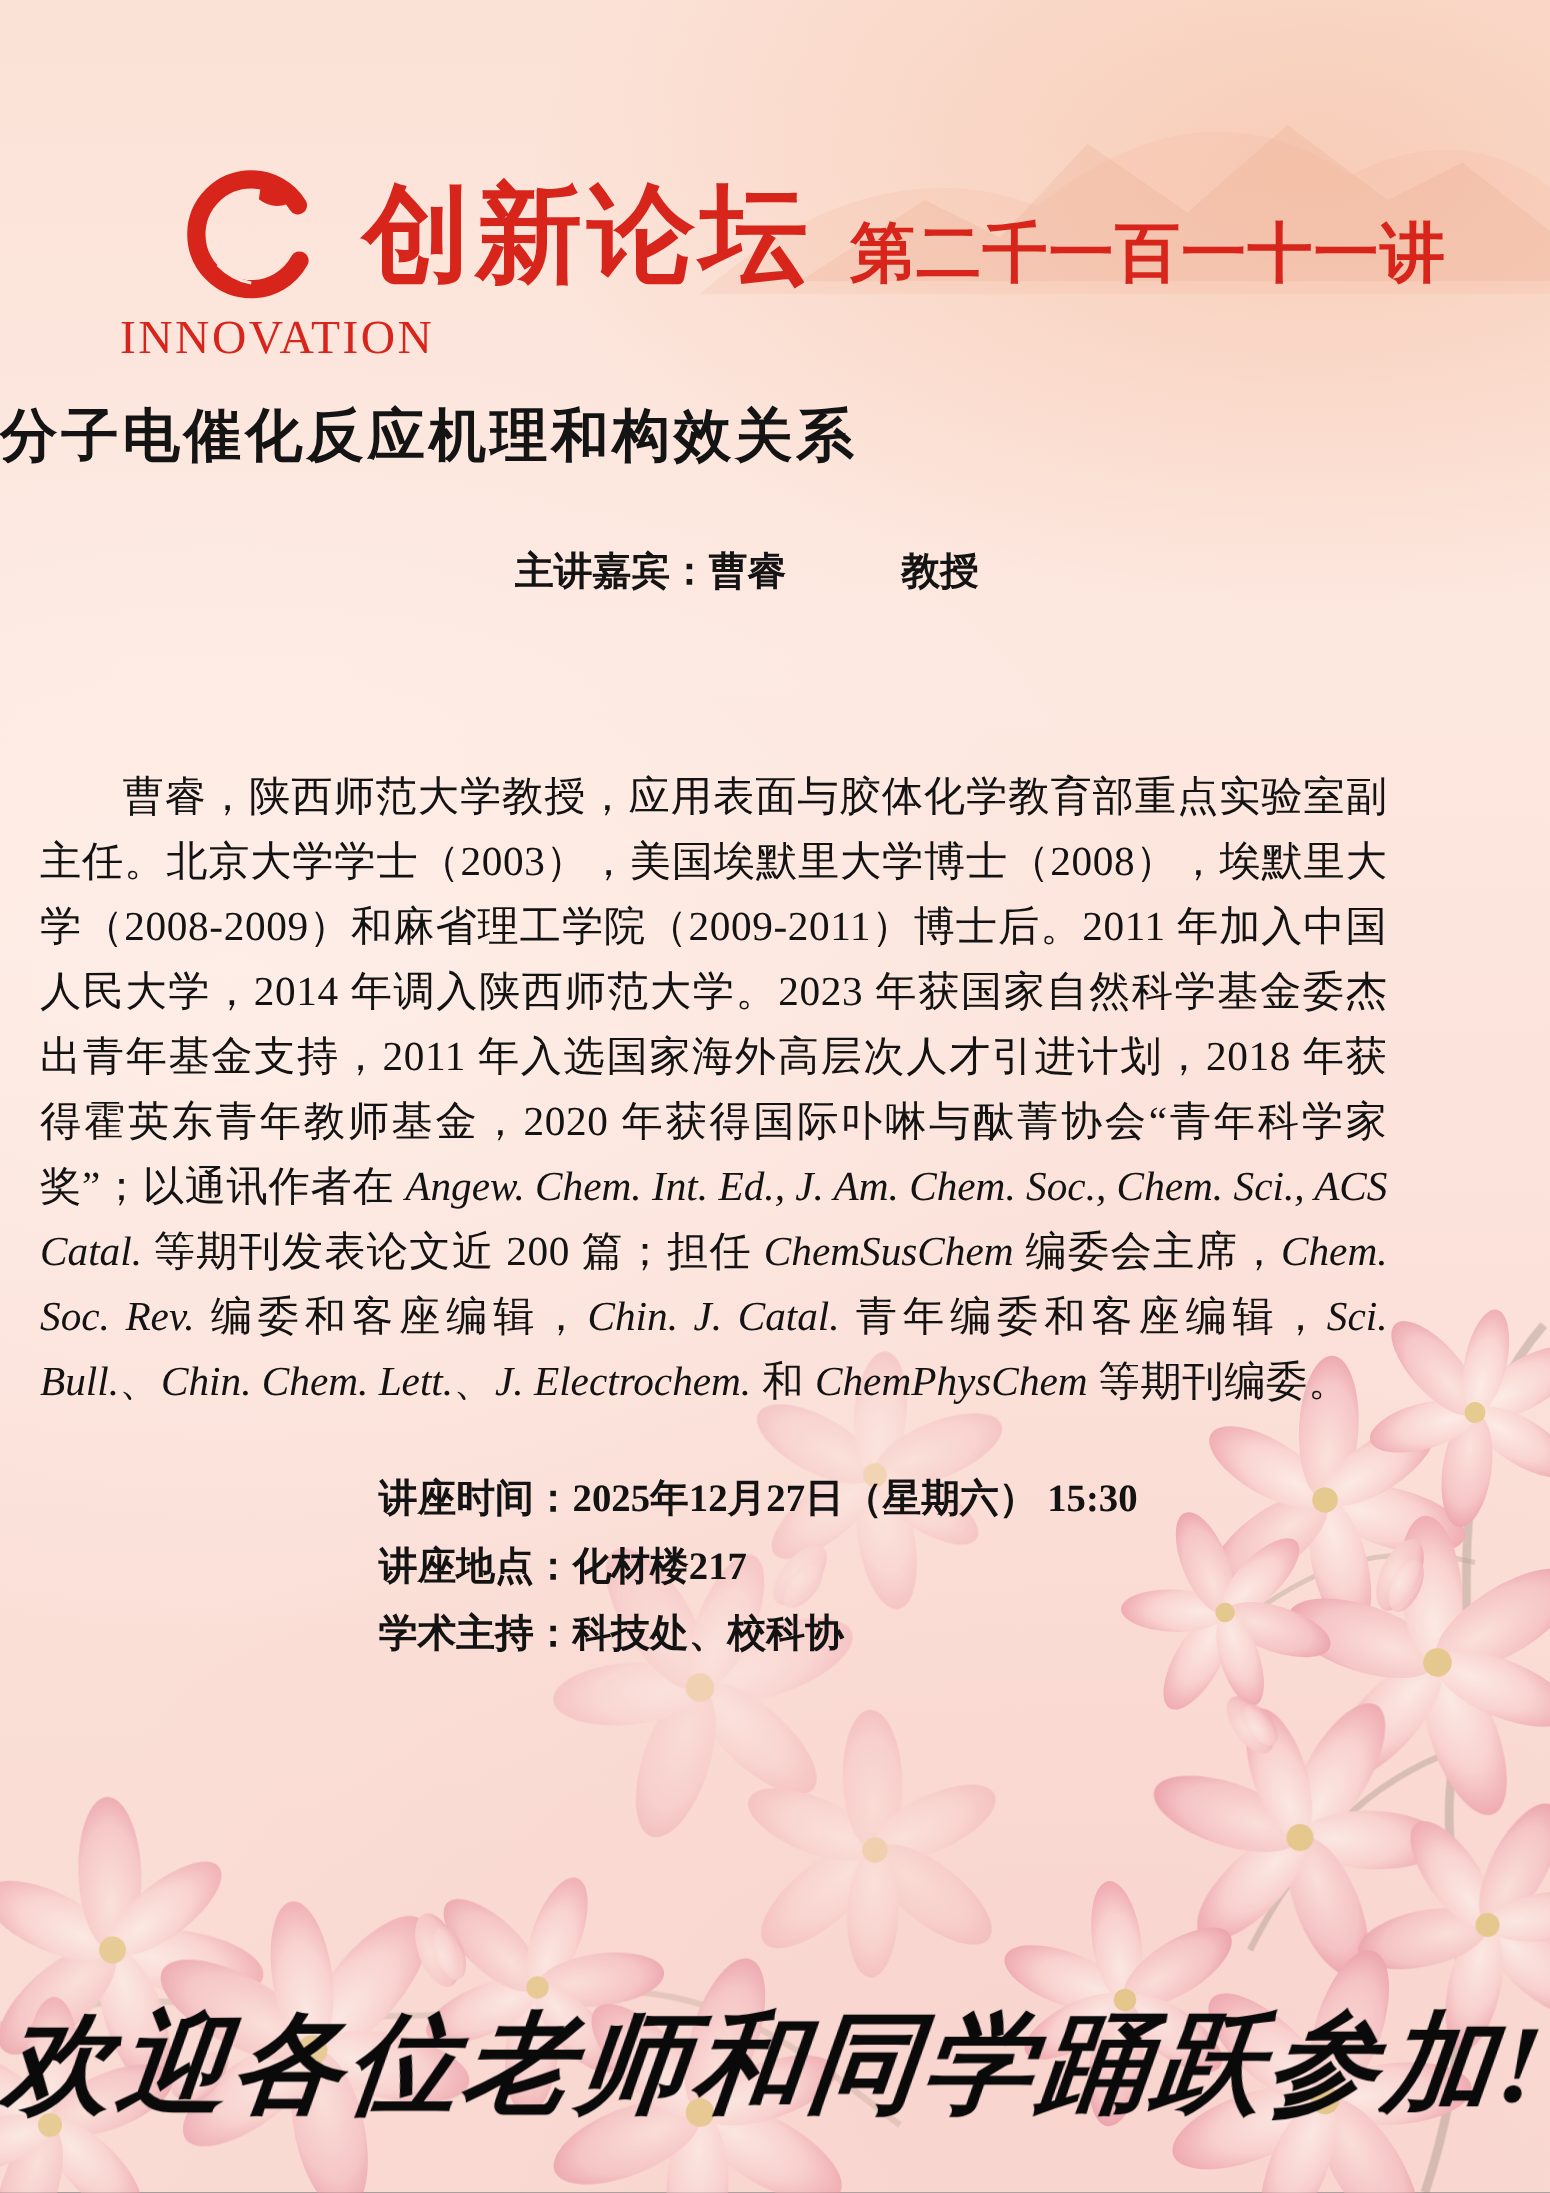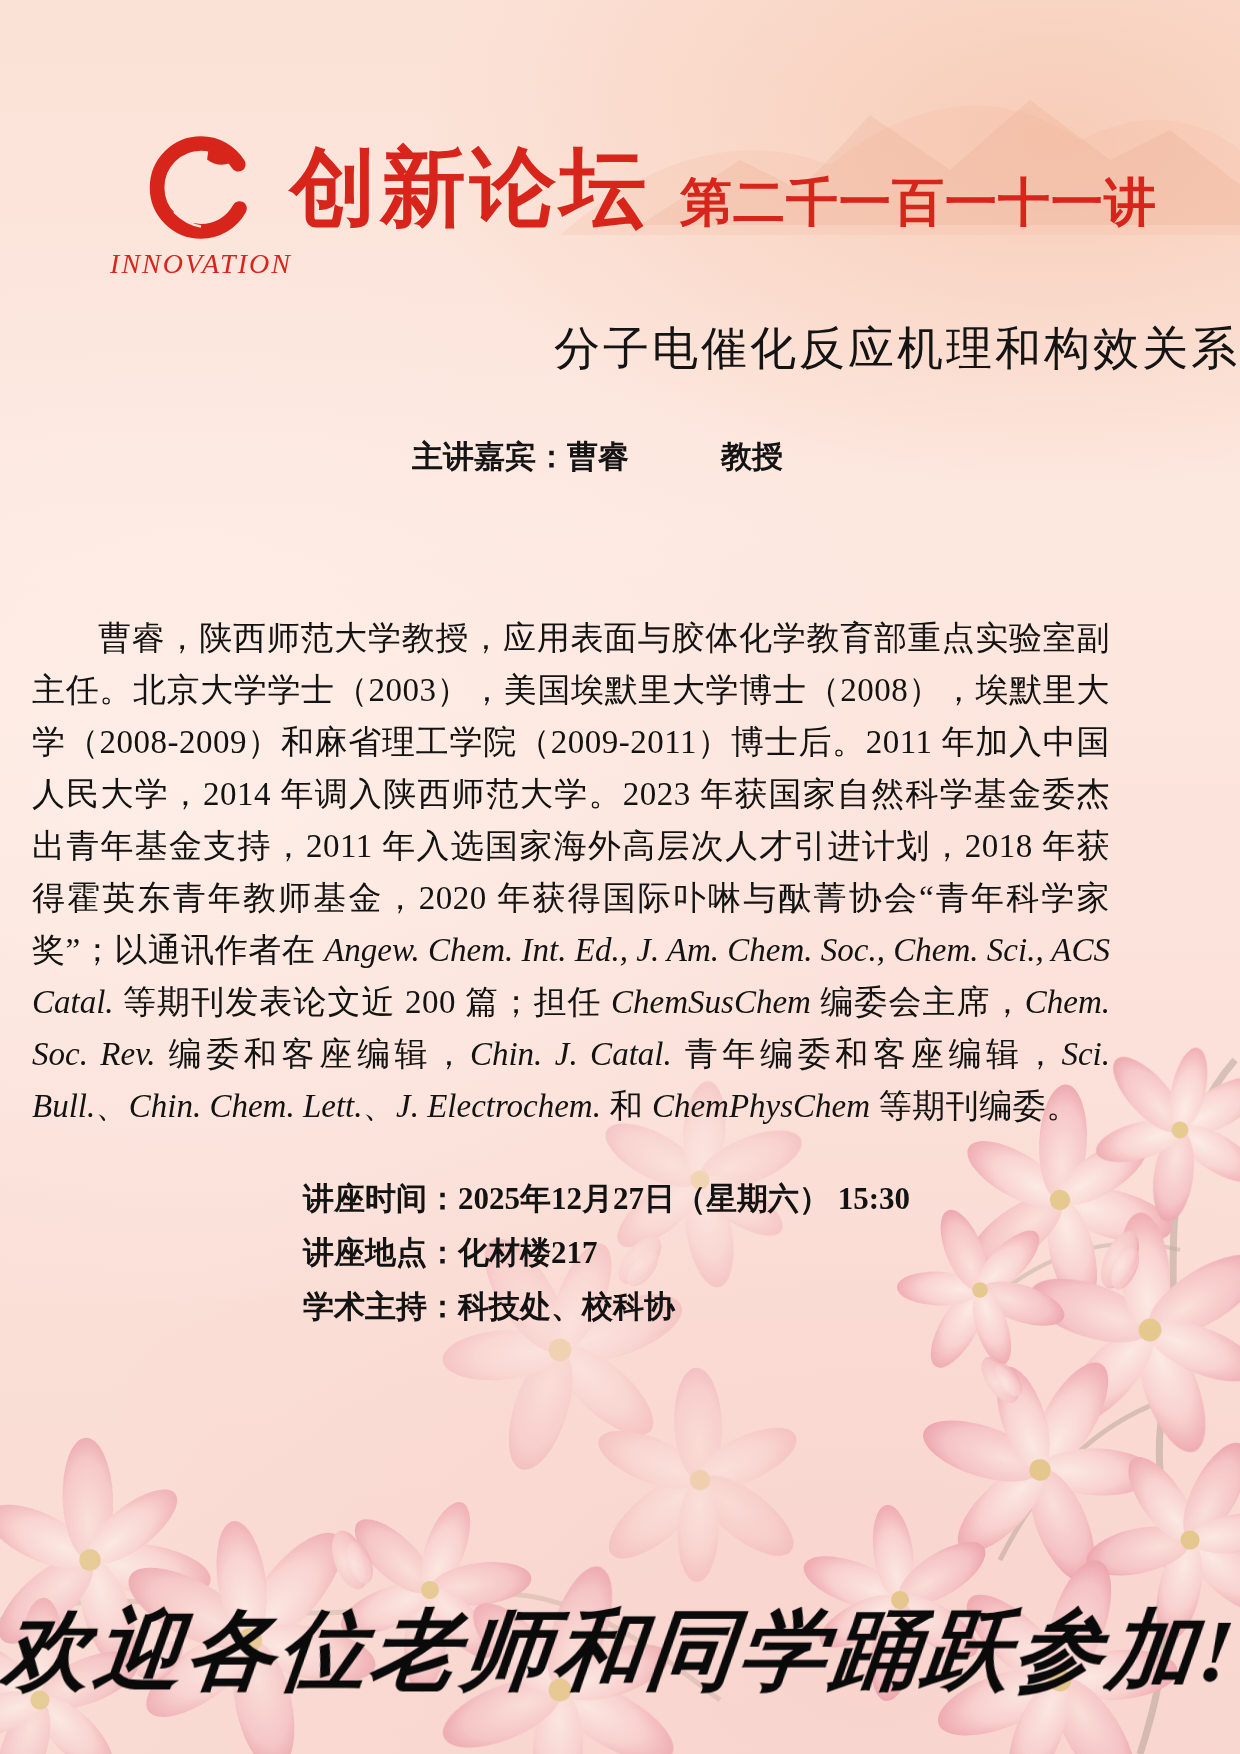--- a/index.html
+++ b/index.html
@@ -17,42 +17,42 @@
     font-family:"Liberation Serif", serif;
     color:#111;
   }
   .decor{position:absolute;left:0;top:0;width:1240px;height:1754px;pointer-events:none;}
 
   
   .logo-wrap{position:absolute;left:96px;top:124px;width:210px;text-align:center;}
   .logo-mark{width:150px;height:122px;margin:0 auto;display:block;}
   .logo-text{
     margin-top:2px;
-    font-size:28px;letter-spacing:2px;
-    color:#d8251c;font-family:"Liberation Serif", serif;font-style:italic;
+    font-size:38px;letter-spacing:2px;
+    color:#d8251c;font-family:"Liberation Serif", serif;
   }
   .forum-title{
     position:absolute;left:290px;top:130px;
     font-family:"Liberation Sans", sans-serif;
     font-weight:900;font-size:86px;letter-spacing:4px;
     color:#d8251c;
   }
   .forum-number{
     position:absolute;left:648px;top:168px;
     font-family:"Liberation Sans", sans-serif;
     font-weight:900;font-size:52px;letter-spacing:1px;
     color:#d8251c;
     margin-left:32px;
   }
 
   
   .lecture-title{
     position:absolute;left:0;right:0;top:318px;
-    text-align:right;
-    font-size:46px;font-weight:400;letter-spacing:3px;
+    text-align:left;
+    font-size:46px;font-weight:700;letter-spacing:3px;
     color:#141414;
   }
   .people{
     position:absolute;left:368px;top:432px;
     font-size:31px;font-weight:700;line-height:50px;color:#141414;margin-left:44px;
   }
   .people .gap-wide{display:inline-block;width:92px;}
   .people .gap-narrow{display:inline-block;width:38px;}
 
   

